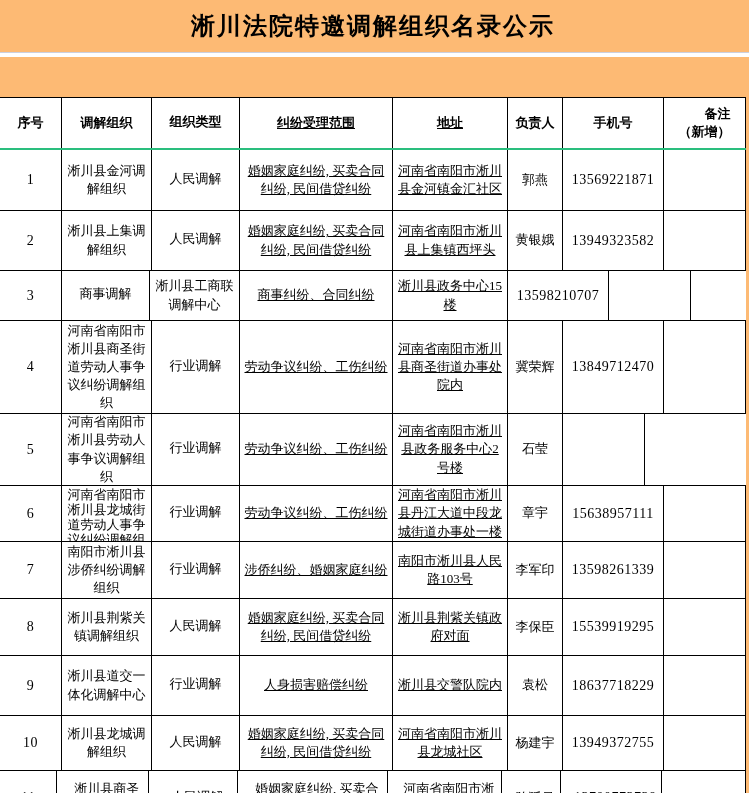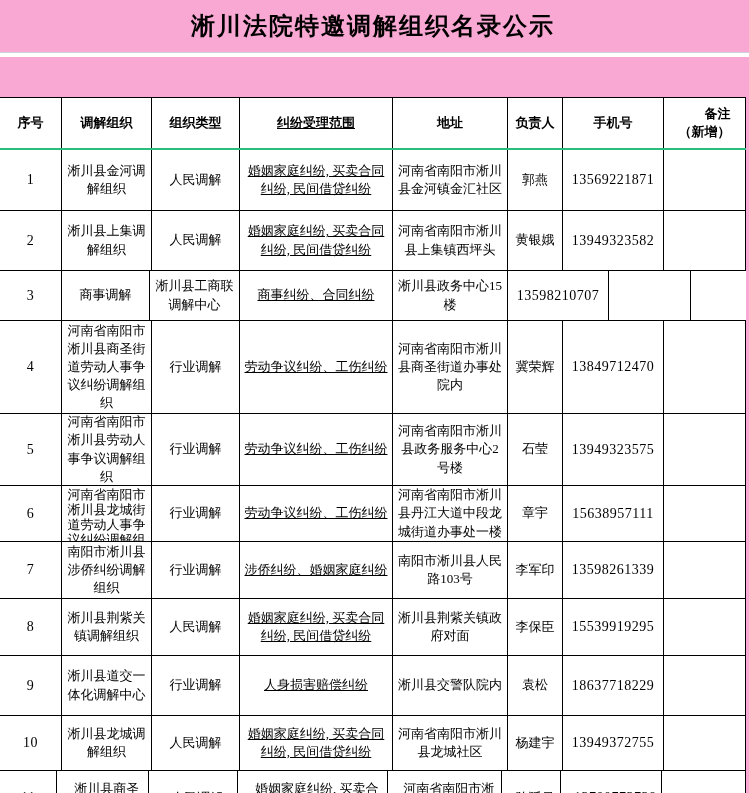--- a/index.html
+++ b/index.html
@@ -7,21 +7,21 @@
     --gridline:#ccd0df;
     --border:#000000;
   }
   *{box-sizing:border-box;margin:0;padding:0;}
   html,body{background:#ffffff;}
   body{
     width:749px;height:793px;overflow:hidden;
     font-family:"Liberation Serif","DejaVu Serif",serif;
     color:#000;
   }
-  .page{width:749px;height:793px;background:#f9a8d4;}
+  .page{width:749px;height:793px;background:#fdba74;}
   .title-bar{
     width:746px;height:52px;
     display:flex;align-items:center;justify-content:center;
   }
   .title{
     font-family:"Liberation Sans","DejaVu Sans",sans-serif;
     font-weight:bold;font-size:24px;letter-spacing:2px;color:#000;
   }
   .gridline-top{width:749px;height:1px;background:var(--gridline);}
   .spacer{width:749px;height:4px;background:#fff;}
@@ -37,23 +37,23 @@
   .cell{
     display:flex;align-items:center;justify-content:center;
     text-align:center;overflow:hidden;
     border-right:1px solid var(--border);
     font-size:13px;line-height:1.4;
     padding:0 2px;
   }
   .thead-row .cell{white-space:pre-line;font-size:13px;}
   .c0{width:62px;}
   .c1{width:90px;padding:0 5px;}
-  .c2{width:88px;}
+  .c2{width:88px;font-family:Liberation Mono, monospace;}
   .c3{width:153px;padding:0 4px;text-decoration:underline;}
-  .c4{width:115px;padding:0 3px;}
+  .c4{width:115px;padding:0 3px;text-decoration:underline;}
   .c5{width:55px;padding:0 1px;}
   .c6{width:101px;padding:0;}
   .c7{width:82px;text-align:right;}
   .tbody .c0,.tbody .c6{font-size:14px;letter-spacing:0.5px;}
   .tbody .trow:nth-child(1){height:61px;}
   .tbody .trow:nth-child(2){height:60px;}
   .tbody .trow:nth-child(3){height:50px;}
   .tbody .trow:nth-child(4){height:93px;}
   .tbody .trow:nth-child(5){height:72px;}
   .tbody .trow:nth-child(6){height:56px;}
@@ -133,21 +133,20 @@
           <div class="cell c6">13849712470</div>
           <div class="cell c7"></div>
         </div>
         <div class="trow">
           <div class="cell c0">5</div>
           <div class="cell c1">河南省南阳市淅川县劳动人事争议调解组织</div>
           <div class="cell c2">行业调解</div>
           <div class="cell c3">劳动争议纠纷、工伤纠纷</div>
           <div class="cell c4">河南省南阳市淅川县政务服务中心2号楼</div>
           <div class="cell c5">石莹</div>
-          <div class="cell c6">13949323575</div>
           <div class="cell c7"></div>
         </div>
         <div class="trow">
           <div class="cell c0">6</div>
           <div class="cell c1">河南省南阳市淅川县龙城街道劳动人事争议纠纷调解组织</div>
           <div class="cell c2">行业调解</div>
           <div class="cell c3">劳动争议纠纷、工伤纠纷</div>
           <div class="cell c4">河南省南阳市淅川县丹江大道中段龙城街道办事处一楼</div>
           <div class="cell c5">章宇</div>
           <div class="cell c6">15638957111</div>

